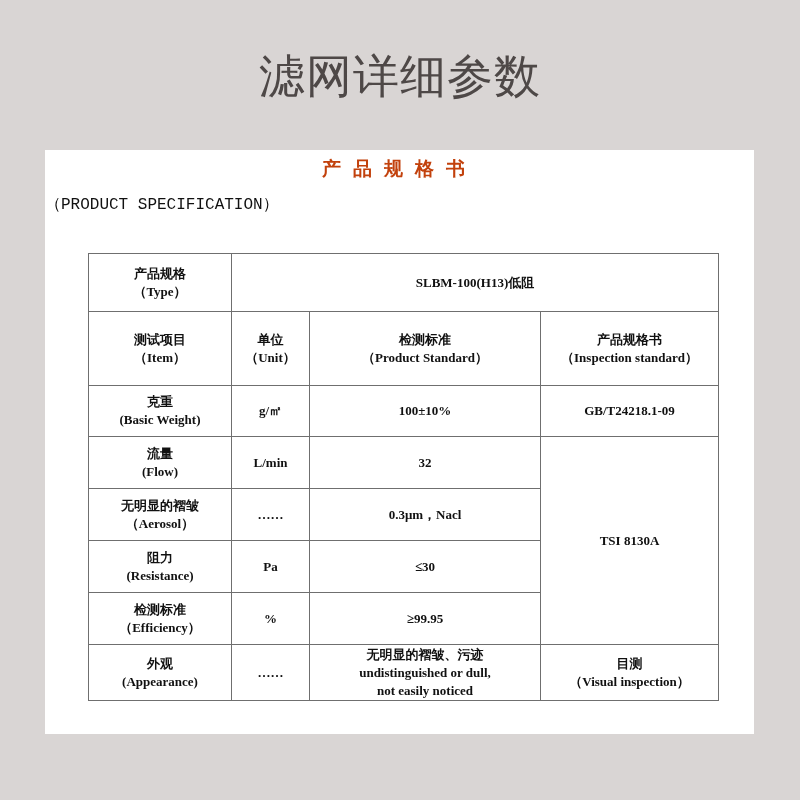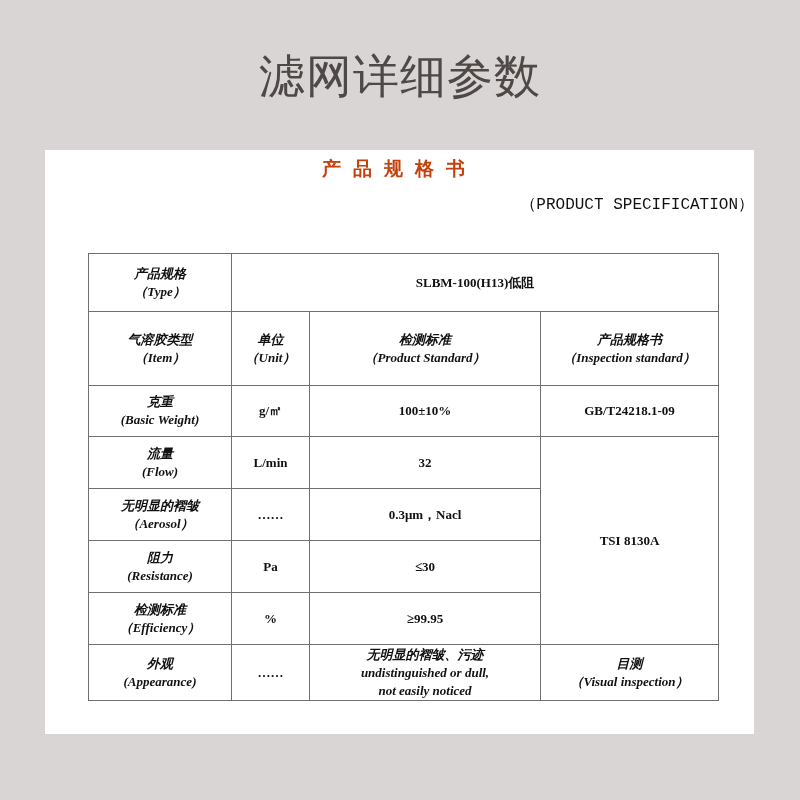--- a/index.html
+++ b/index.html
@@ -25,37 +25,37 @@
     }
     .doc-title {
       position: absolute; left: 0; top: 6px; width: 709px;
       text-align: center;
       font-family: "DejaVu Serif", serif;
       font-size: 19px; font-weight: bold; color: #c2410c;
       letter-spacing: 12px;
     }
     .doc-subtitle {
       position: absolute; left: 0; top: 44px; width: 709px;
-      text-align: right;
+      text-align: left;
       font-family: "Liberation Mono", monospace;
       font-size: 16px; color: #111;
     }
     table.spec {
       position: absolute; left: 43px; top: 103px;
       border-collapse: collapse;
       font-family: "Liberation Serif", serif;
       font-weight: bold; font-size: 13px; color: #111;
       table-layout: fixed;
     }
     table.spec td {
       border: 1.5px solid #6f6f6f;
       text-align: center; vertical-align: middle;
       padding: 0; line-height: 18px;
     }
-    .line { display: block; font-style: italic; }
+    .line { display: block; }
   </style>
 </head>
 <body>
 
 <div class="page-title">滤网详细参数</div>
 
 <div class="panel">
   <div class="doc-title">产品规格书</div>
   <div class="doc-subtitle">（PRODUCT SPECIFICATION）</div>
 
@@ -69,21 +69,21 @@
     <tbody>
         <tr style="height:58px">
       <td>
         <span class="line">产品规格</span>
         <span class="line">（Type）</span>
       </td>
       <td colspan="3">SLBM-100(H13)低阻</td>
     </tr>
     <tr style="height:74px">
       <td>
-        <span class="line">气溶胶类型</span>
+        <span class="line">测试项目</span>
         <span class="line">（Item）</span>
       </td>
       <td>
         <span class="line">单位</span>
         <span class="line">（Unit）</span>
       </td>
       <td>
         <span class="line">检测标准</span>
         <span class="line">（Product Standard）</span>
       </td>

